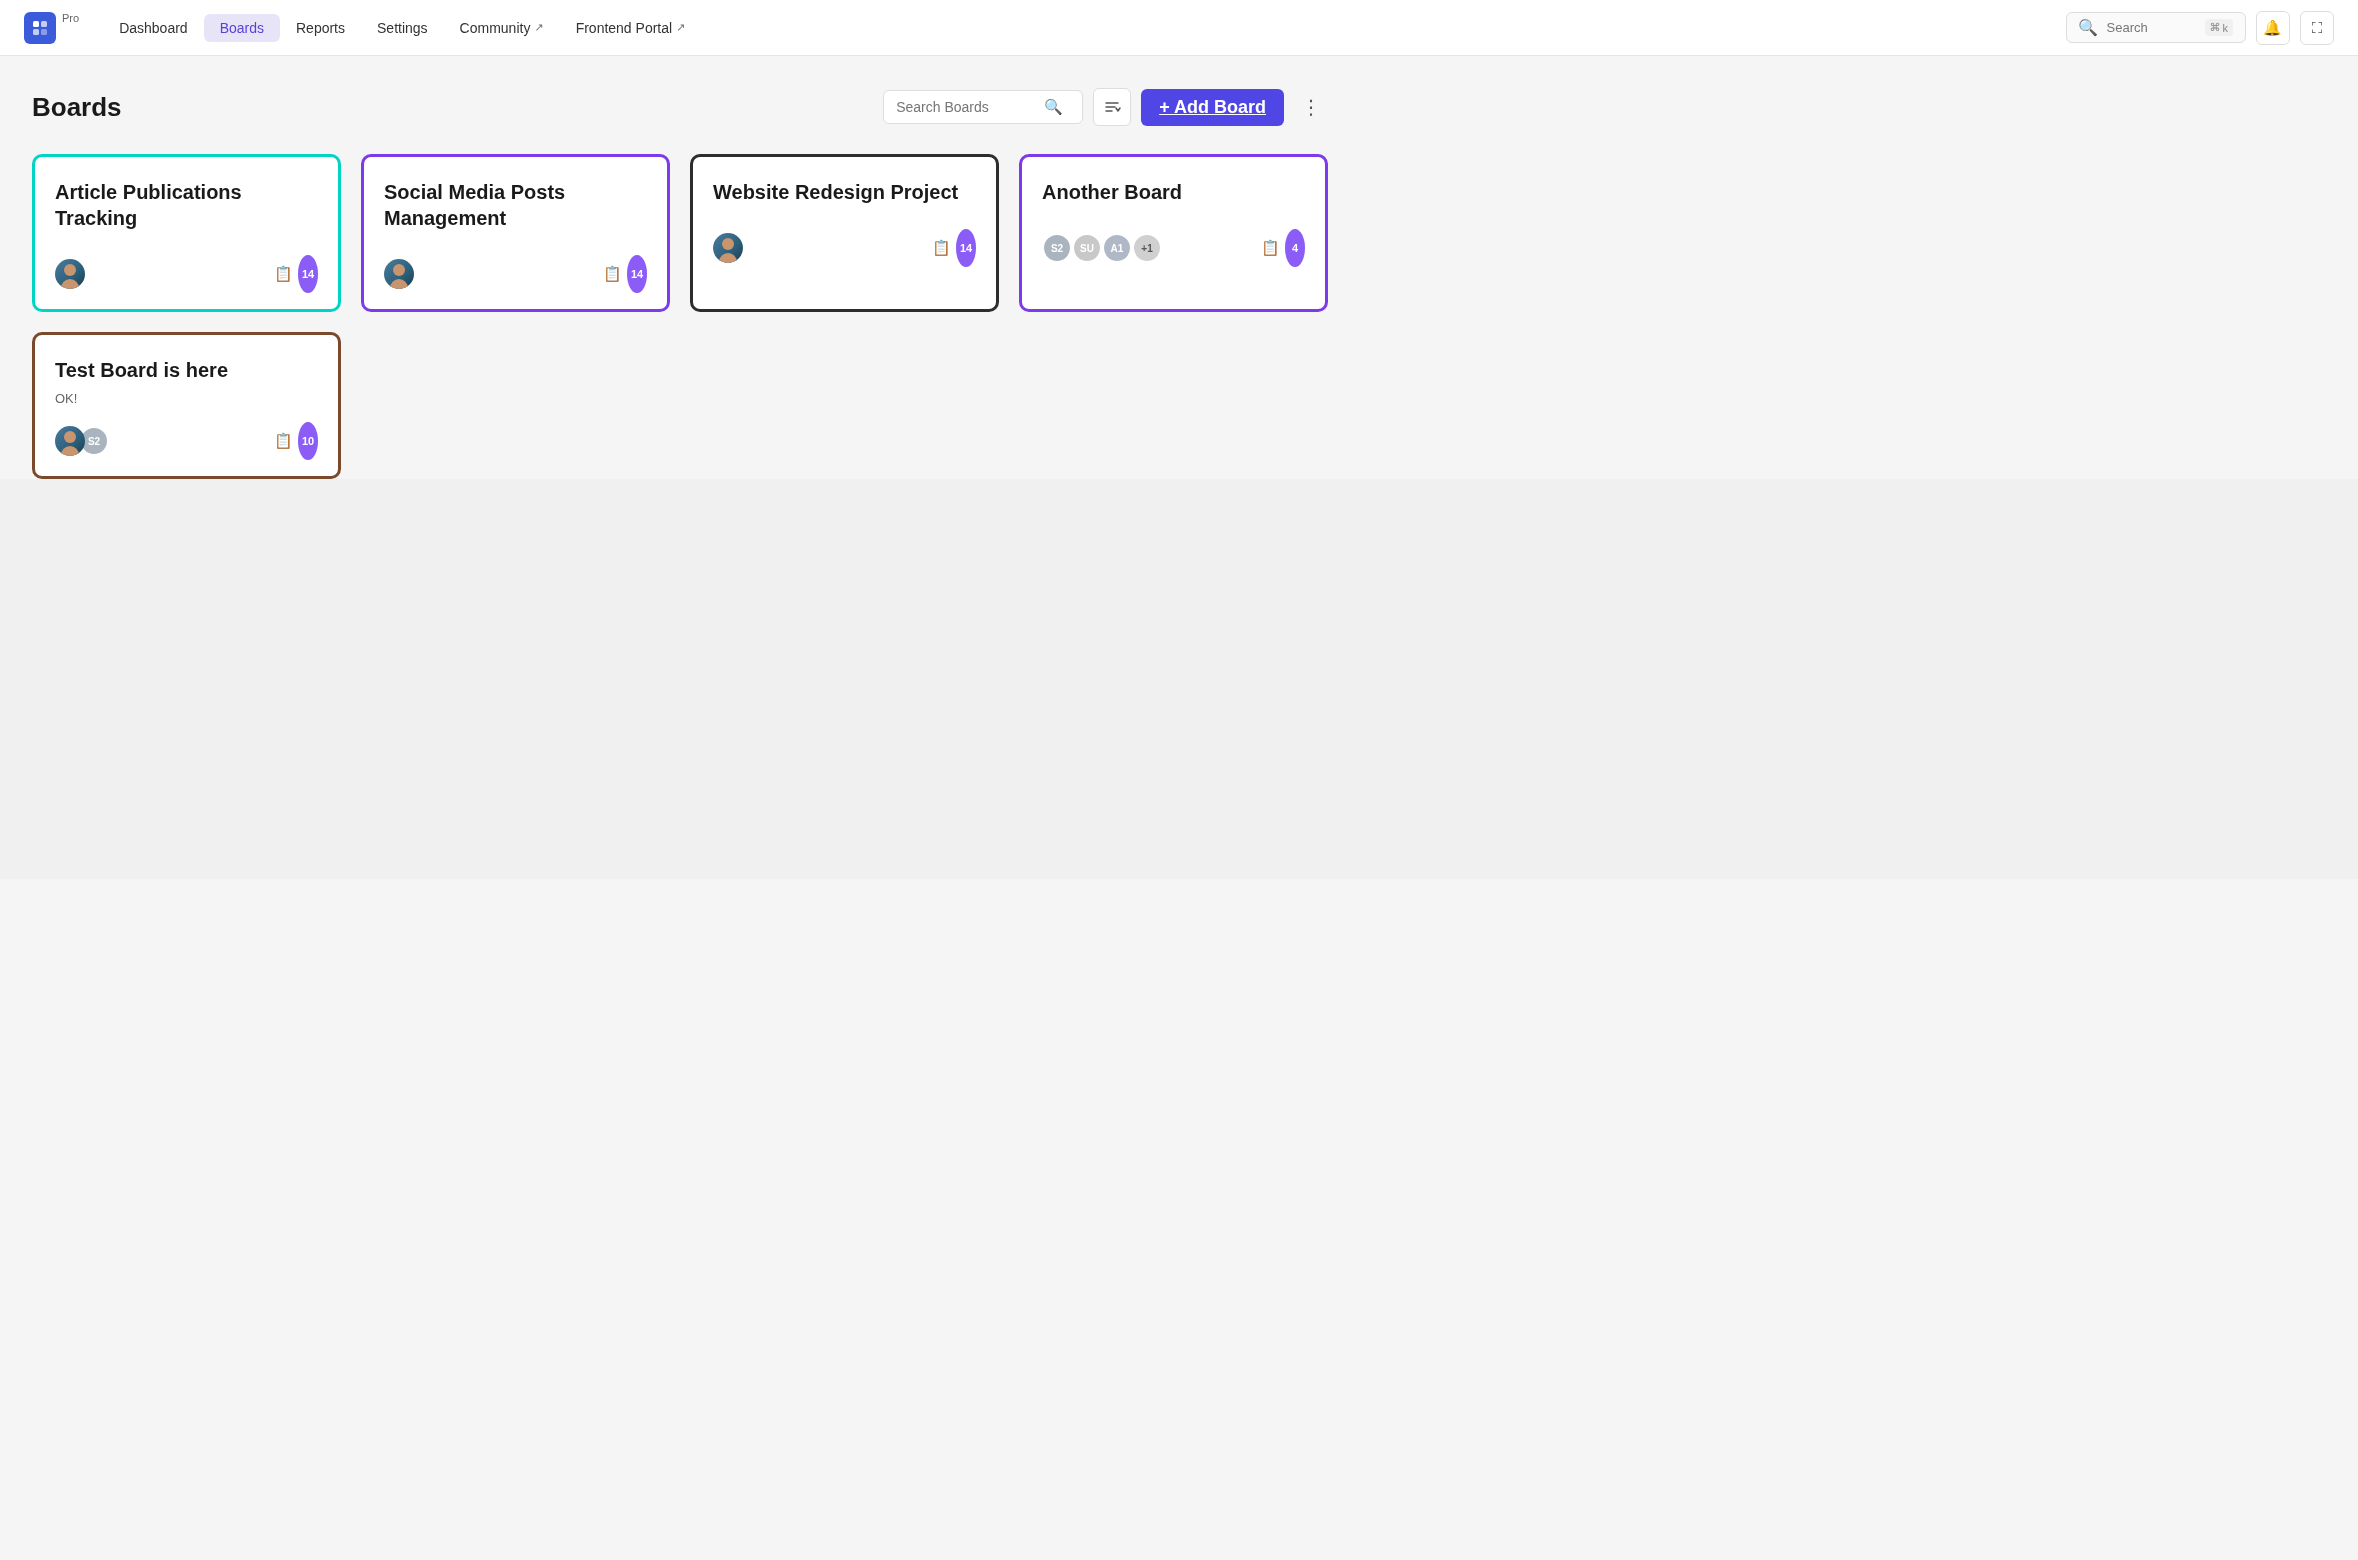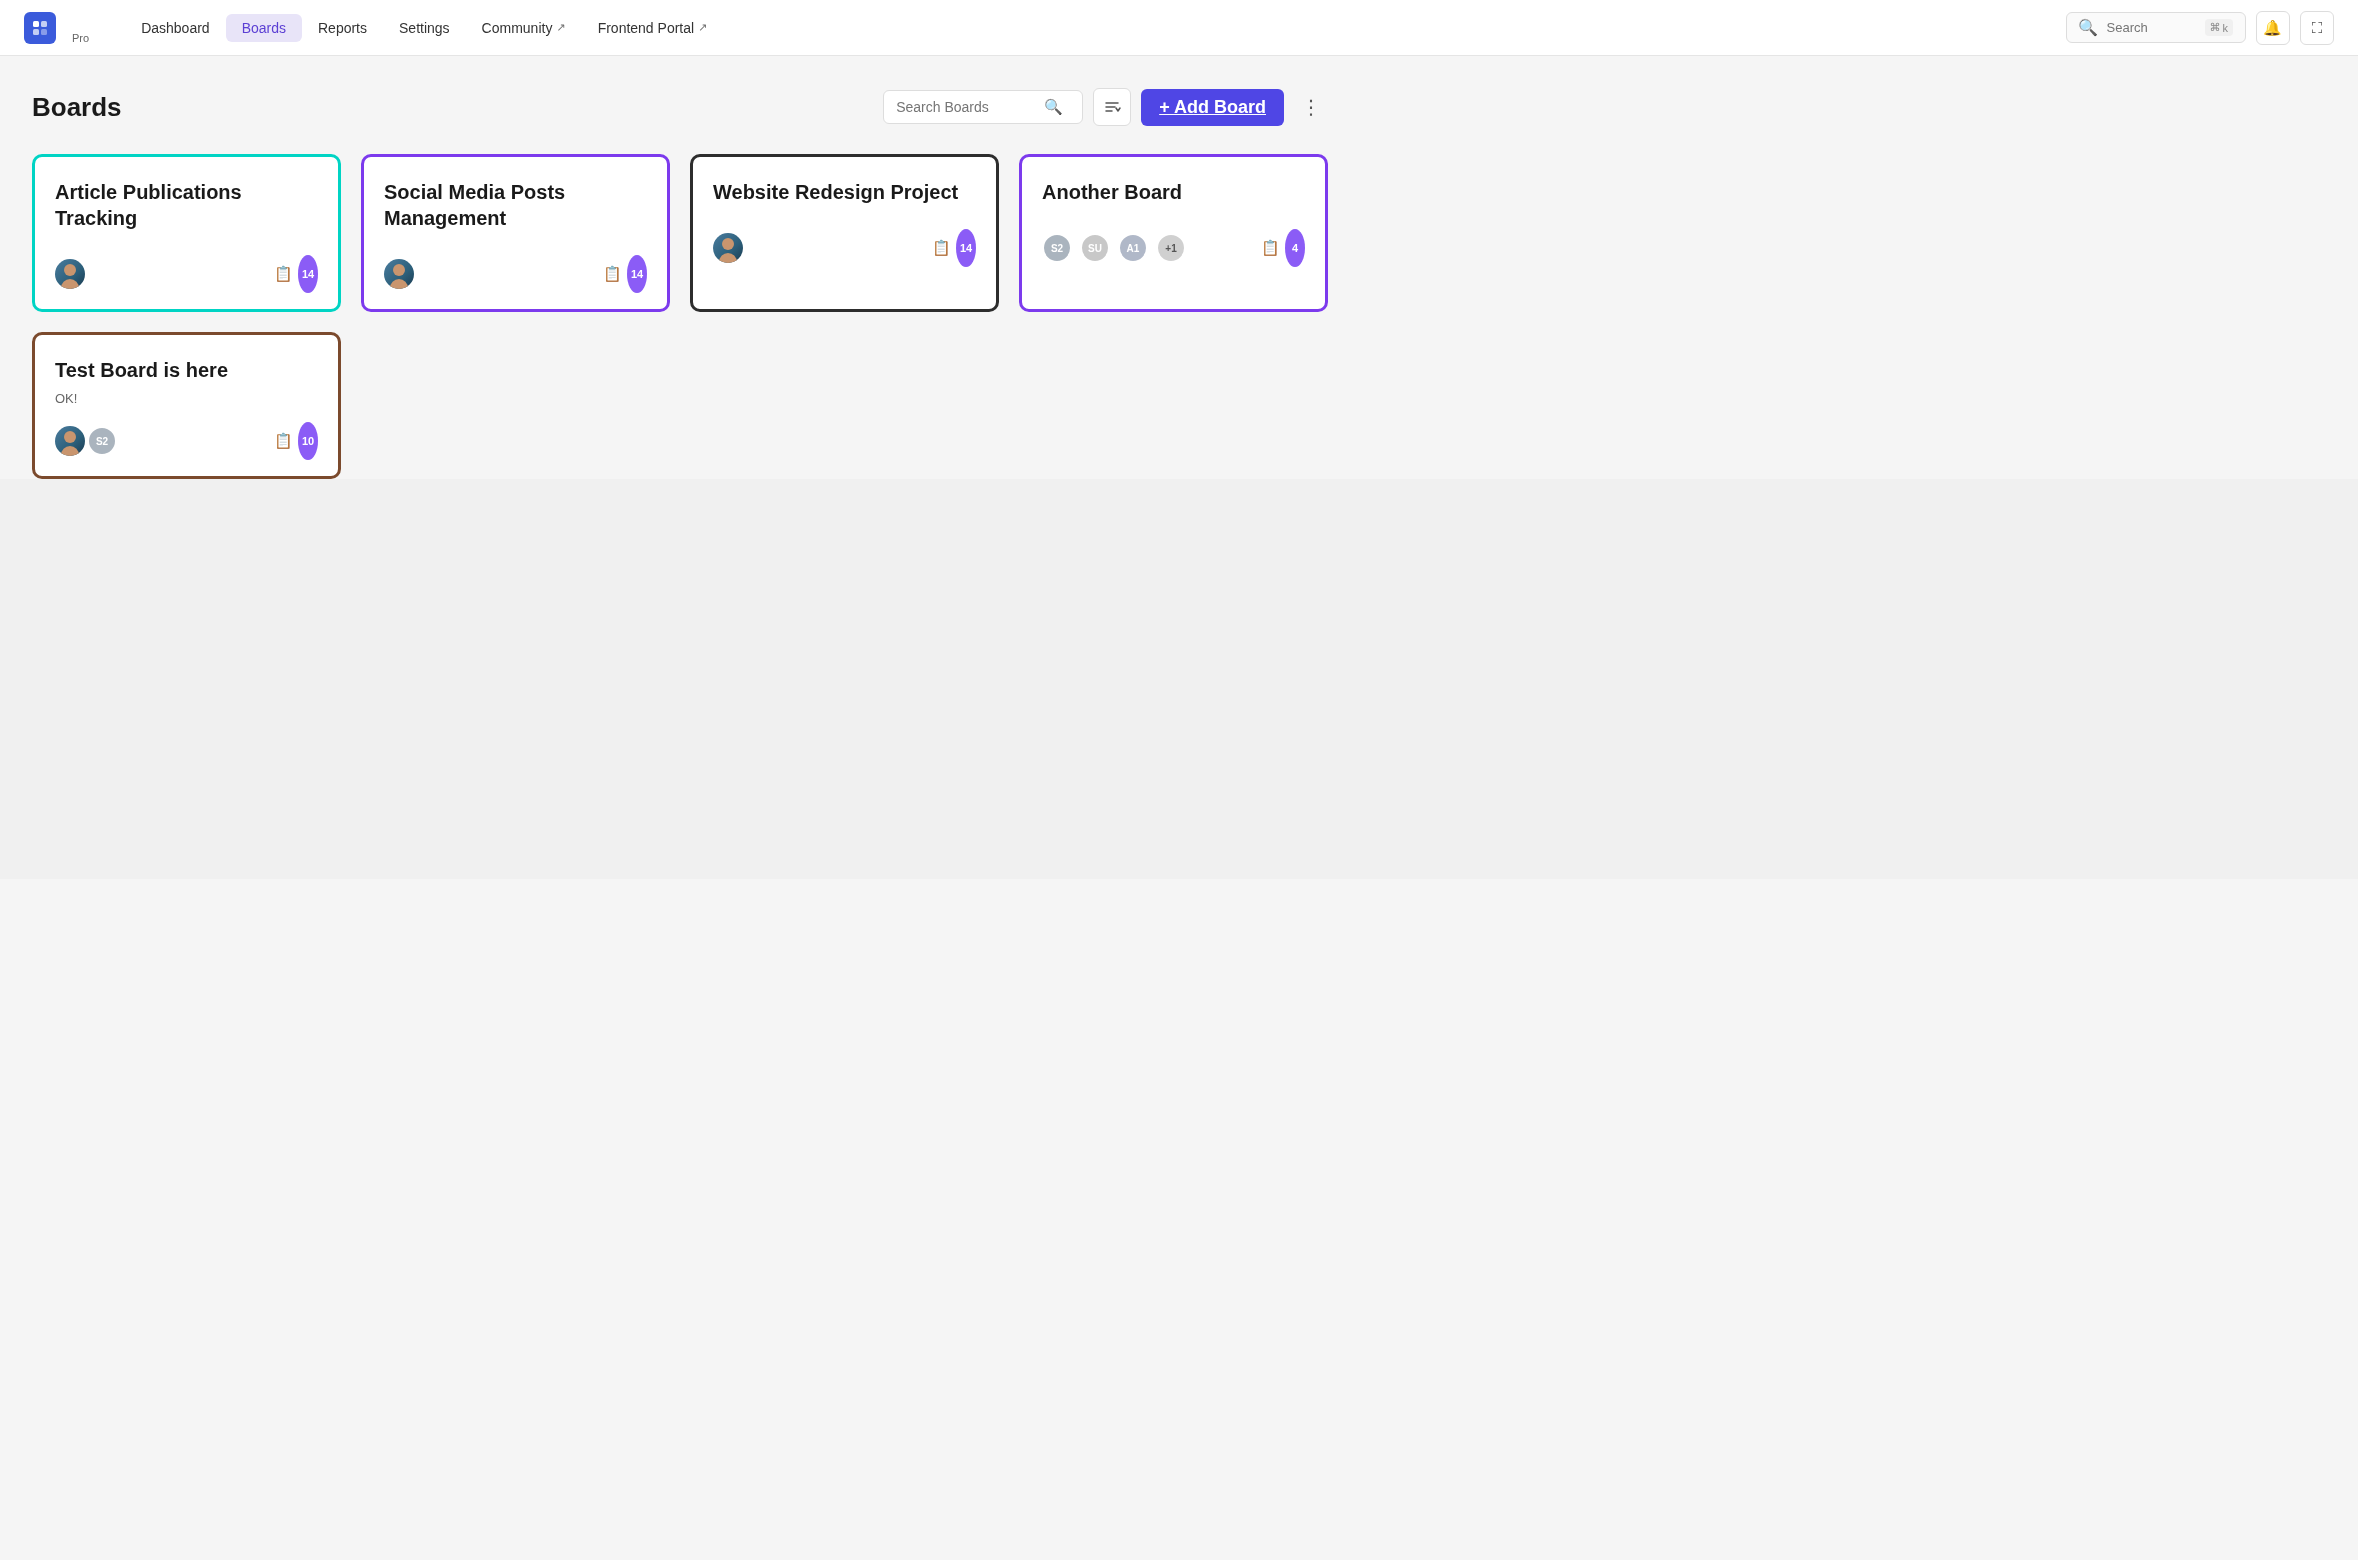--- a/index.html
+++ b/index.html
@@ -10,23 +10,23 @@
       background: #fff;
       border-bottom: 1px solid #e5e5e5;
       display: flex;
       align-items: center;
       padding: 0 24px;
       height: 56px;
       gap: 0;
     }
     .topnav-logo {
       display: flex;
-      align-items: flex-end;
-      gap: 16px;
-      margin-right: 36px;
+      align-items: flex-start;
+      gap: 6px;
+      margin-right: 24px;
     }
     .logo-icon {
       width: 32px;
       height: 32px;
       background: #3b5bdb;
       border-radius: 6px;
       display: flex;
       align-items: center;
       justify-content: center;
     }
@@ -228,21 +228,21 @@
     }
     .board-card-footer {
       display: flex;
       align-items: center;
       justify-content: space-between;
       margin-top: 16px;
     }
     .avatar-group {
       display: flex;
       align-items: center;
-      gap: 8px;
+      gap: 0;
     }
     .avatar {
       width: 30px;
       height: 30px;
       border-radius: 50%;
       background: #c0c0c0;
       display: flex;
       align-items: center;
       justify-content: center;
       font-size: 10px;

